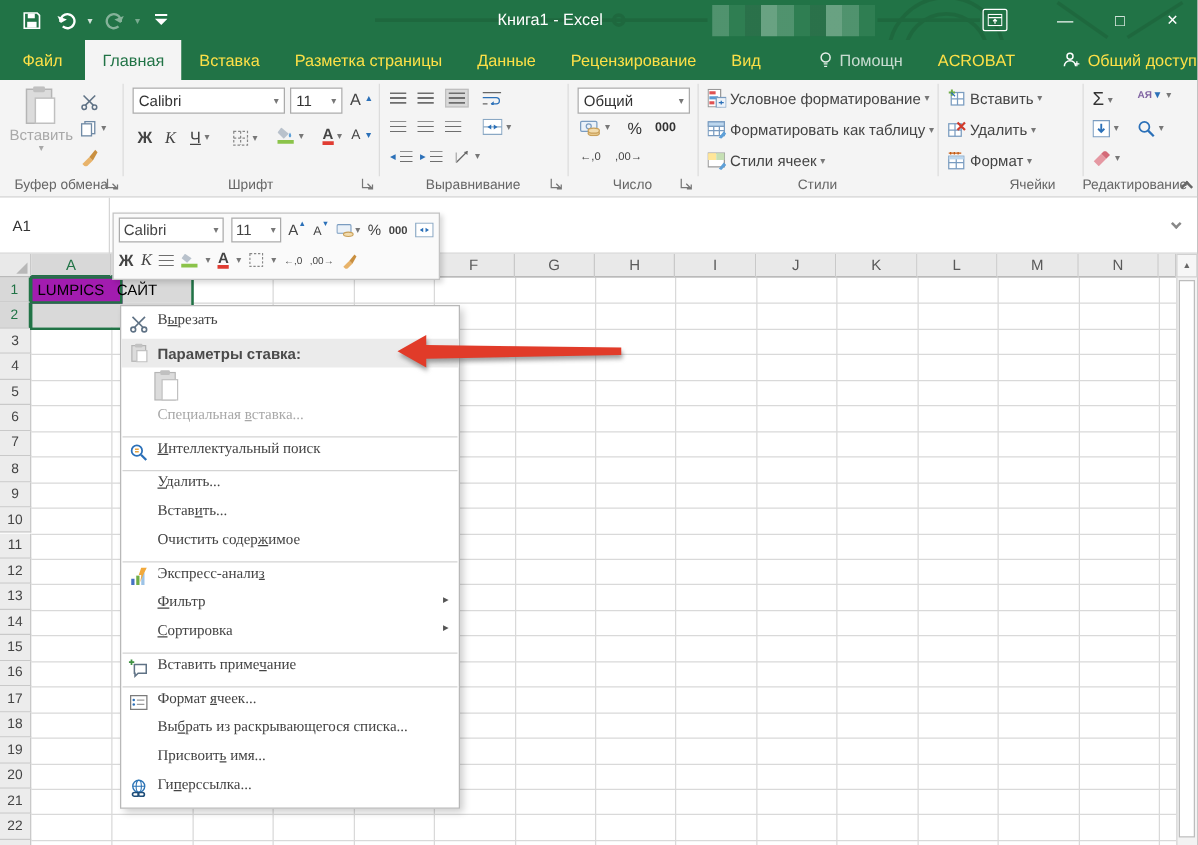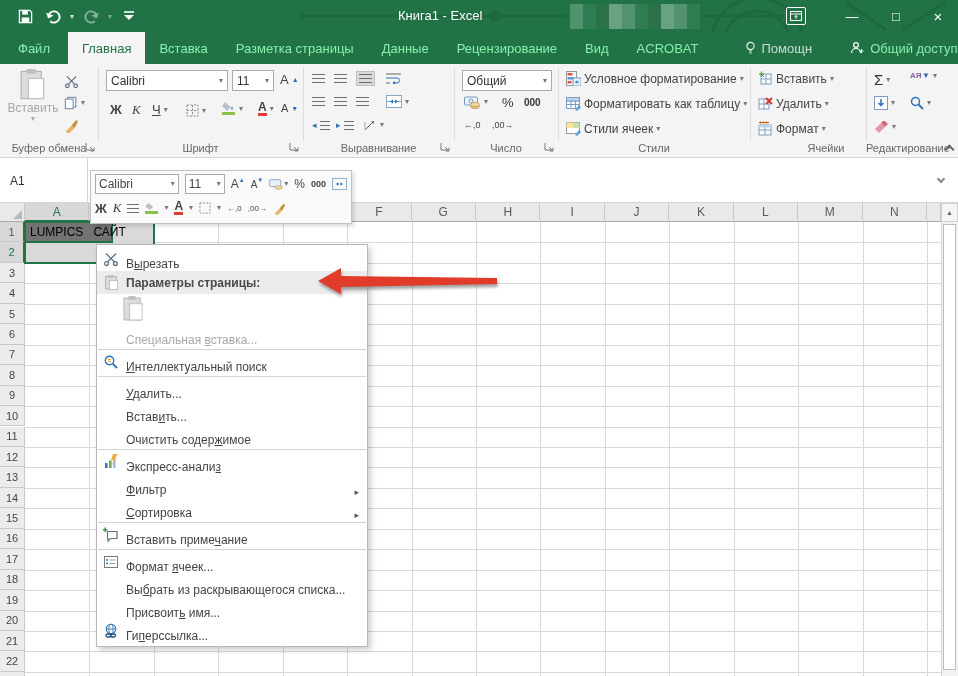--- a/index.html
+++ b/index.html
@@ -18,21 +18,21 @@
   .mosaic{left:570px;top:4px;width:130px;height:25px;
     background:
       repeating-linear-gradient(90deg,rgba(255,255,255,.16) 0 13px,rgba(255,255,255,0) 13px 26px,rgba(0,0,0,.10) 26px 39px,rgba(255,255,255,.28) 39px 52px),
       #2f7e52;}
   .win-ctl{top:0;height:32px;width:44px;display:flex;align-items:center;justify-content:center;color:#fff;font-size:13px;}
   .ribbon-display{left:786px;top:7px;width:20px;height:18px;border:1px solid #fff;border-radius:2px;
     display:flex;align-items:center;justify-content:center;font-size:9px;color:#fff;}
 
   
   .tabrow{left:0;top:32px;width:958px;height:32px;background:#217346;z-index:9;display:flex;align-items:stretch;}
-  .tab{padding:0 14px;display:flex;align-items:center;color:#86efac;font-size:13px;white-space:nowrap;}
+  .tab{padding:0 14px;display:flex;align-items:center;color:#fde047;font-size:13px;white-space:nowrap;}
   .tab.file{padding:0 18px;}
   .tab.active{background:#f4f4f4;color:#217346;}
   .tab.dim{color:rgba(255,255,255,.75);}
   .tab .glyph{margin-right:6px;display:flex;align-items:center;}
 
   
   .ribbon{left:0;top:64px;width:958px;height:94px;background:#f4f4f4;border-bottom:1px solid #d5d5d5;z-index:8;font-size:12px;}
   .gsep{width:1px;top:3px;height:74px;background:#dcdcdc;}
   .glabel{top:76px;height:16px;font-size:11px;color:#666;text-align:center;line-height:16px;}
   .launcher{top:78px;width:11px;height:11px;}
@@ -74,21 +74,21 @@
 
   
   .minitb{left:90px;top:170px;width:262px;height:54px;background:#fafafa;border:1px solid #c3c3c3;
           box-shadow:2px 2px 4px rgba(0,0,0,.15);z-index:5;font-size:12px;}
   .minitb .row{position:absolute;left:4px;right:4px;display:flex;align-items:center;gap:6px;}
   .mcombo{background:#fff;border:1px solid #ababab;height:20px;display:flex;align-items:center;padding:0 3px;}
 
   
   .ctxmenu{left:96px;top:244px;width:272px;background:#fff;border:1px solid #b8b8b8;
            box-shadow:3px 3px 6px rgba(0,0,0,.2);z-index:6;padding:3px 0;font-size:12px;color:#444;}
-  .cm-item{position:relative;height:23px;display:flex;align-items:flex-end;padding-left:29px;}
+  .cm-item{position:relative;height:23px;display:flex;align-items:flex-start;padding-left:29px;font-family:Liberation Serif, serif;}
   .cm-item .cm-ic{position:absolute;left:6px;top:3px;width:16px;height:16px;}
   .cm-item.hl{background:#cfcfcf;}
   .cm-item.dis{color:#a8a8a8;}
   .cm-item .sub{position:absolute;right:8px;font-size:9px;color:#555;}
   .cm-header{position:relative;height:23px;display:flex;align-items:center;padding-left:29px;background:#ebebeb;color:#4a4a4a;font-weight:bold;}
   .cm-header .cm-ic{position:absolute;left:6px;top:3px;width:16px;height:16px;}
   .cm-iconrow{height:30px;display:flex;align-items:center;padding-left:26px;}
   .cm-sep{height:1px;background:#d4d4d4;margin:1.5px 1px;}
 
   svg{display:block;}
@@ -155,31 +155,31 @@
   </div>
 
   <div class="abs tabrow">
     <div class="tab file">Файл</div>
     <div class="tab active">Главная</div>
     <div class="tab">Вставка</div>
     <div class="tab">Разметка страницы</div>
     <div class="tab">Данные</div>
     <div class="tab">Рецензирование</div>
     <div class="tab">Вид</div>
-    <div class="tab">ACROBAT</div>
     <div class="tab dim" style="margin-left:18px">
       <span class="glyph">
         <svg width="11" height="14" viewBox="0 0 11 14">
             <circle cx="5.5" cy="5" r="3.6" fill="none" stroke="#e6efe9" stroke-width="1.2"></circle>
             <line x1="4" y1="10" x2="7" y2="10" stroke="#e6efe9"></line>
             <line x1="4.3" y1="12" x2="6.7" y2="12" stroke="#e6efe9"></line>
           </svg>
       </span>
       <span>Помощн</span>
     </div>
+    <div class="tab">ACROBAT</div>
     <div class="tab" style="margin-left:10px">
       <span class="glyph">
         <svg width="14" height="14" viewBox="0 0 14 14">
             <circle cx="6" cy="4" r="2.4" fill="none" stroke="#fff" stroke-width="1.2"></circle>
             <path d="M1.5 12 a4.5 4.5 0 0 1 9 0" fill="none" stroke="#fff" stroke-width="1.2"></path>
             <path d="M11.5 8 v4 M9.5 10 h4" stroke="#fff"></path>
           </svg>
       </span>
       <span>Общий доступ</span>
     </div>
@@ -555,21 +555,21 @@
       <div class="abs gl" style="left: 25px; top: 590.1px; width: 916px; height: 1px;"></div>
       <div class="abs gl" style="left: 25px; top: 610.55px; width: 916px; height: 1px;"></div>
       <div class="abs gl" style="left: 25px; top: 631px; width: 916px; height: 1px;"></div>
       <div class="abs gl" style="left: 25px; top: 651.45px; width: 916px; height: 1px;"></div>
       <div class="abs gl" style="left: 25px; top: 671.9px; width: 916px; height: 1px;"></div>
     </div>
 
   <div class="abs" id="sel-b1" style="background: rgb(217, 217, 217); z-index: 2; left: 89.43px; top: 222px; width: 64.43px; height: 20.45px;"></div>
   <div class="abs" id="sel-row2" style="background: rgb(217, 217, 217); z-index: 2; left: 26px; top: 242.45px; width: 126.86px; height: 19.45px;"></div>
   <div class="abs" id="sel-range" style="border: 2px solid rgb(33, 115, 70); z-index: 3; left: 24px; top: 221px; width: 130.86px; height: 42.9px;"></div>
-  <div class="abs cellval" id="cell-a1" style="background: #737373; border: 2px solid rgb(33, 115, 70); z-index: 3; left: 24px; top: 221px; width: 89px; height: 22.45px;">LUMPICS</div>
+  <div class="abs cellval" id="cell-a1" style="background: #a21caf; border: 2px solid rgb(33, 115, 70); z-index: 3; left: 24px; top: 221px; width: 74px; height: 22.45px;">LUMPICS</div>
   <div class="abs cellval" id="cell-b1" style="z-index: 3; left: 89.43px; top: 222px; width: 64.43px; height: 20.45px;">САЙТ</div>
 
   <div class="abs vsb"></div>
   <div class="abs vsb-btn">▲</div>
   <div class="abs vsb-thumb"></div>
 
   <div class="abs minitb">
     <div class="row" style="top:3px">
       <span class="mcombo" style="width:84px">
           <span>Calibri</span>
@@ -644,21 +644,21 @@
         <span>В<u>ы</u>резать</span>
       </div>
       <div class="cm-header">
         <span class="cm-ic">
           <svg width="16" height="16" viewBox="0 0 16 16">
             <rect x="2.5" y="2.5" width="11" height="12.5" fill="#dcdcdc" stroke="#b5b5b5"></rect>
             <rect x="5" y="1" width="6" height="3" rx="1" fill="#c2c2c2"></rect>
             <rect x="6.5" y="6.5" width="8" height="9" fill="#fff" stroke="#c2c2c2"></rect>
           </svg>
         </span>
-        <span>Параметры страницы:</span>
+        <span>Параметры ставка:</span>
       </div>
       <div class="cm-iconrow">
         <span>
           <svg width="21" height="26" viewBox="0 0 22 27">
             <rect x="1" y="2" width="17" height="23" fill="#dcdcdc" stroke="#b5b5b5"></rect>
             <rect x="5.5" y="0" width="8" height="4" rx="1" fill="#c0c0c0"></rect>
             <rect x="7" y="8" width="13" height="17" fill="#fff" stroke="#c0c0c0"></rect>
           </svg>
         </span>
       </div>

